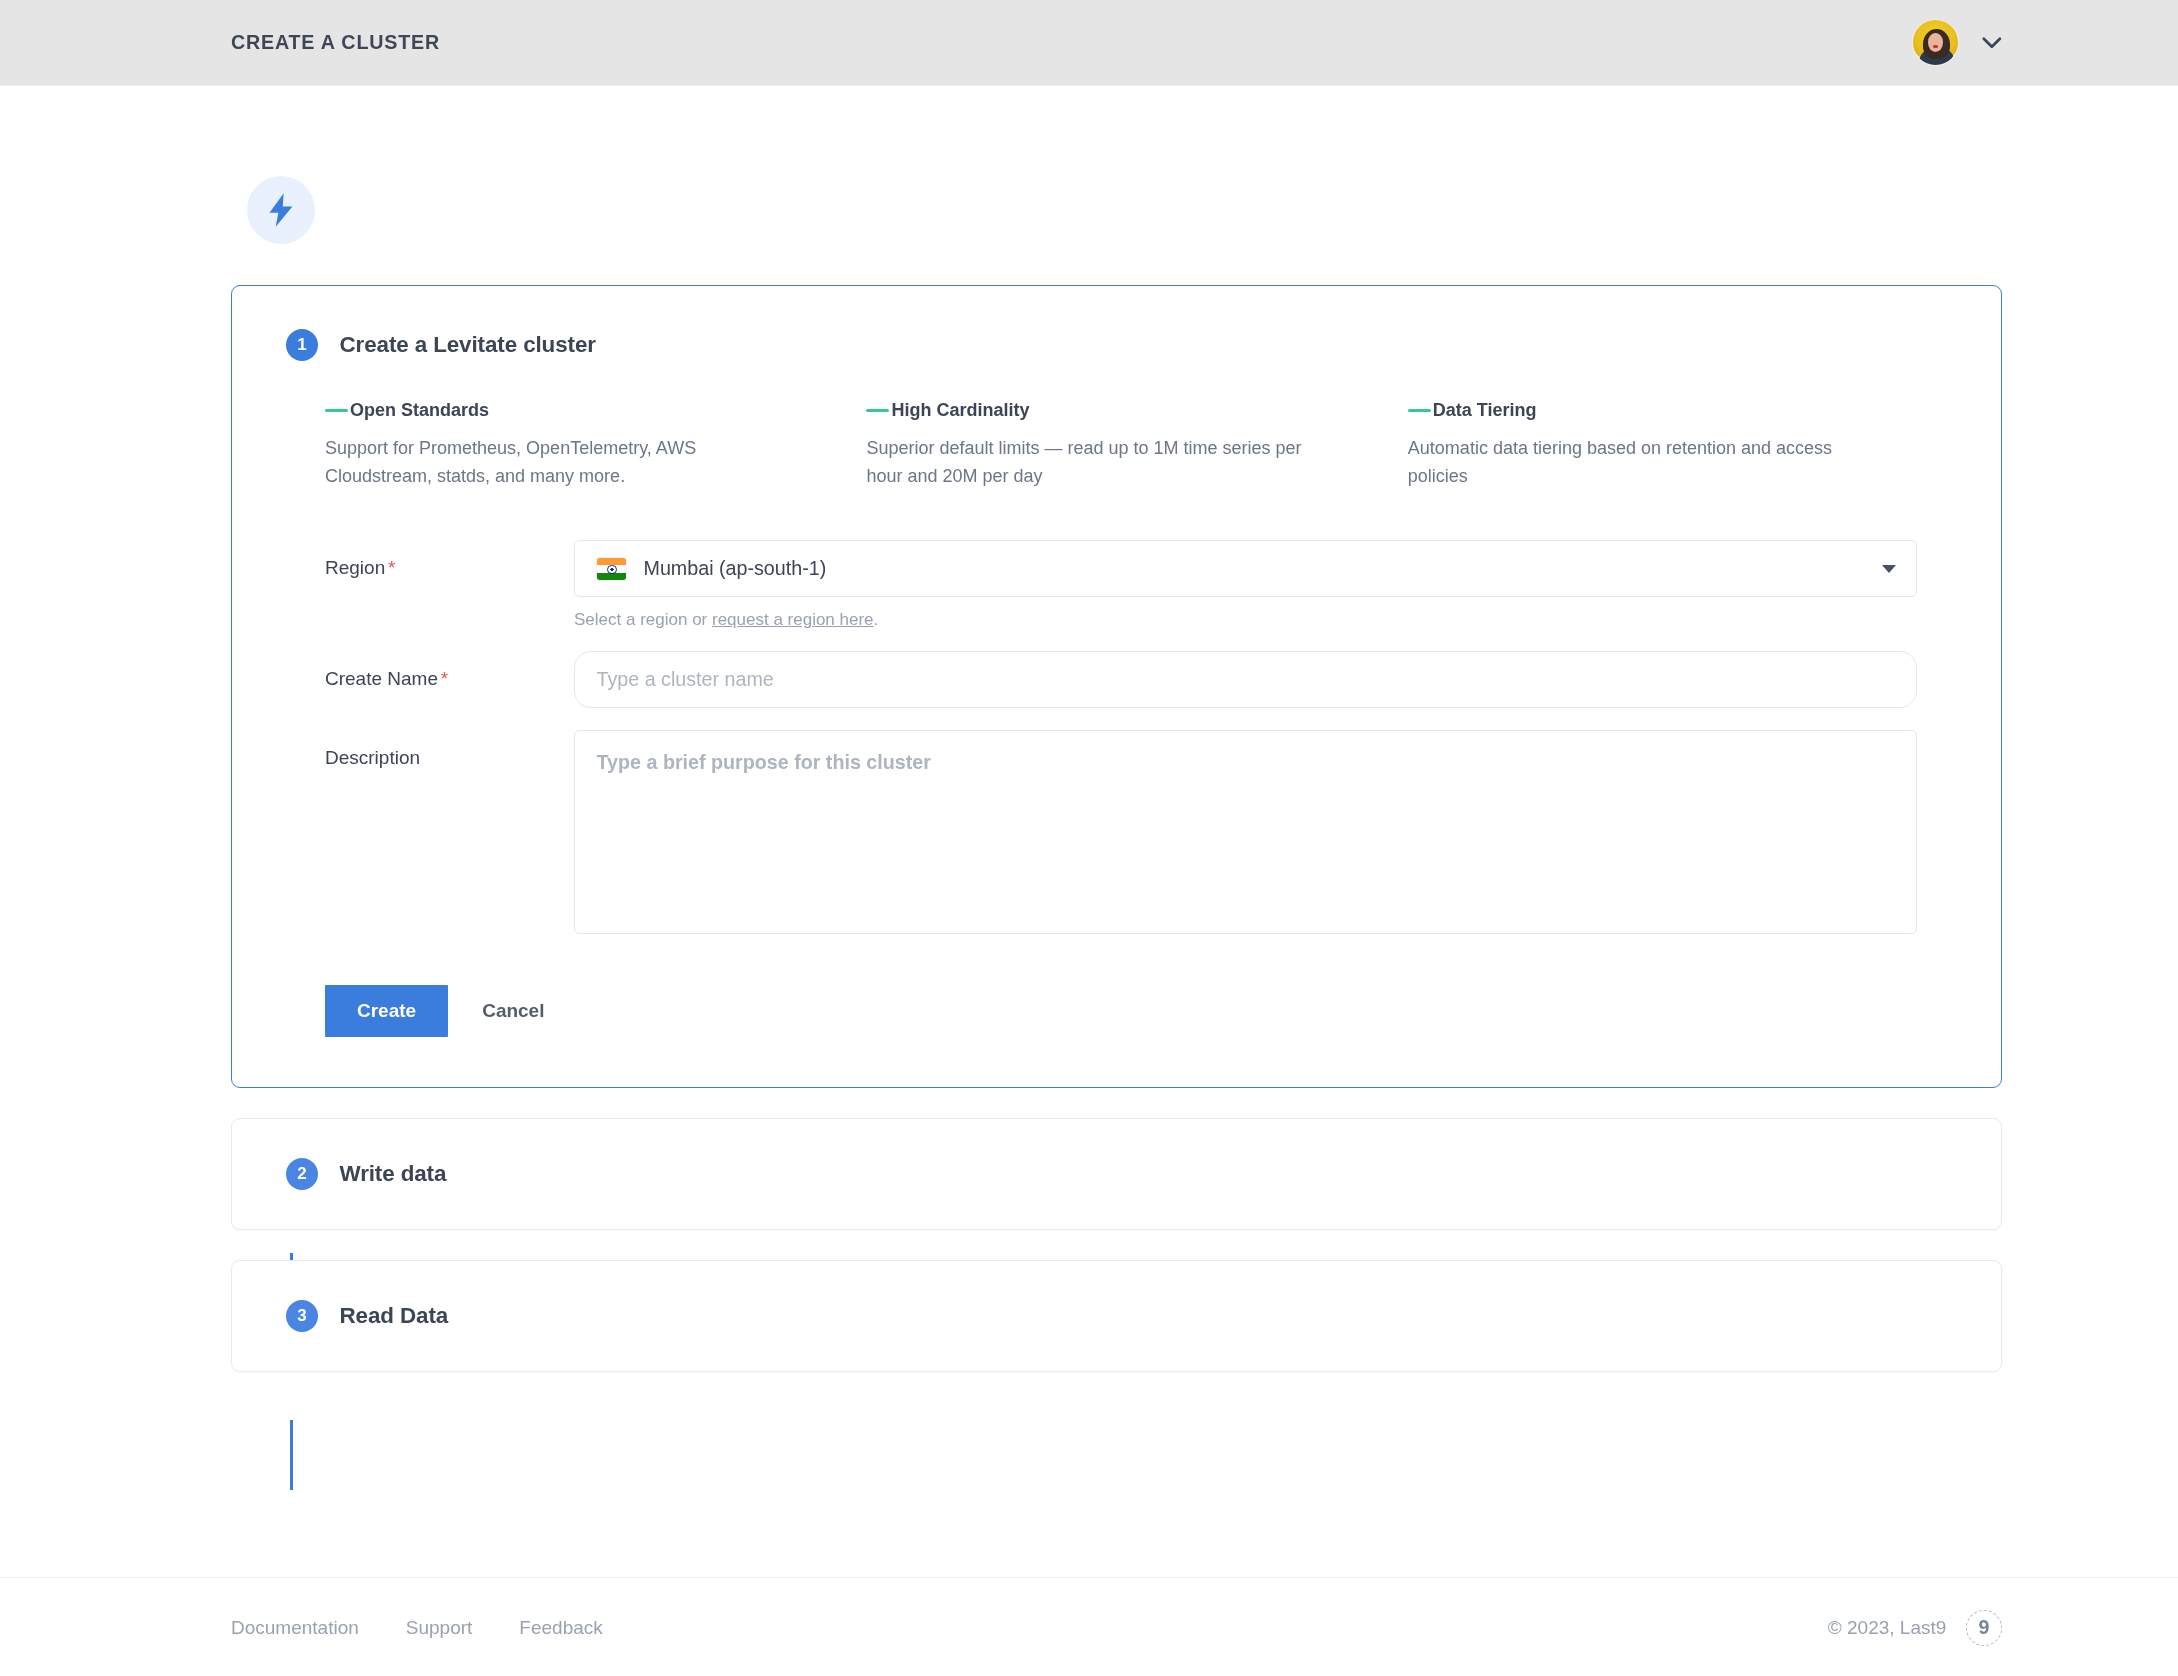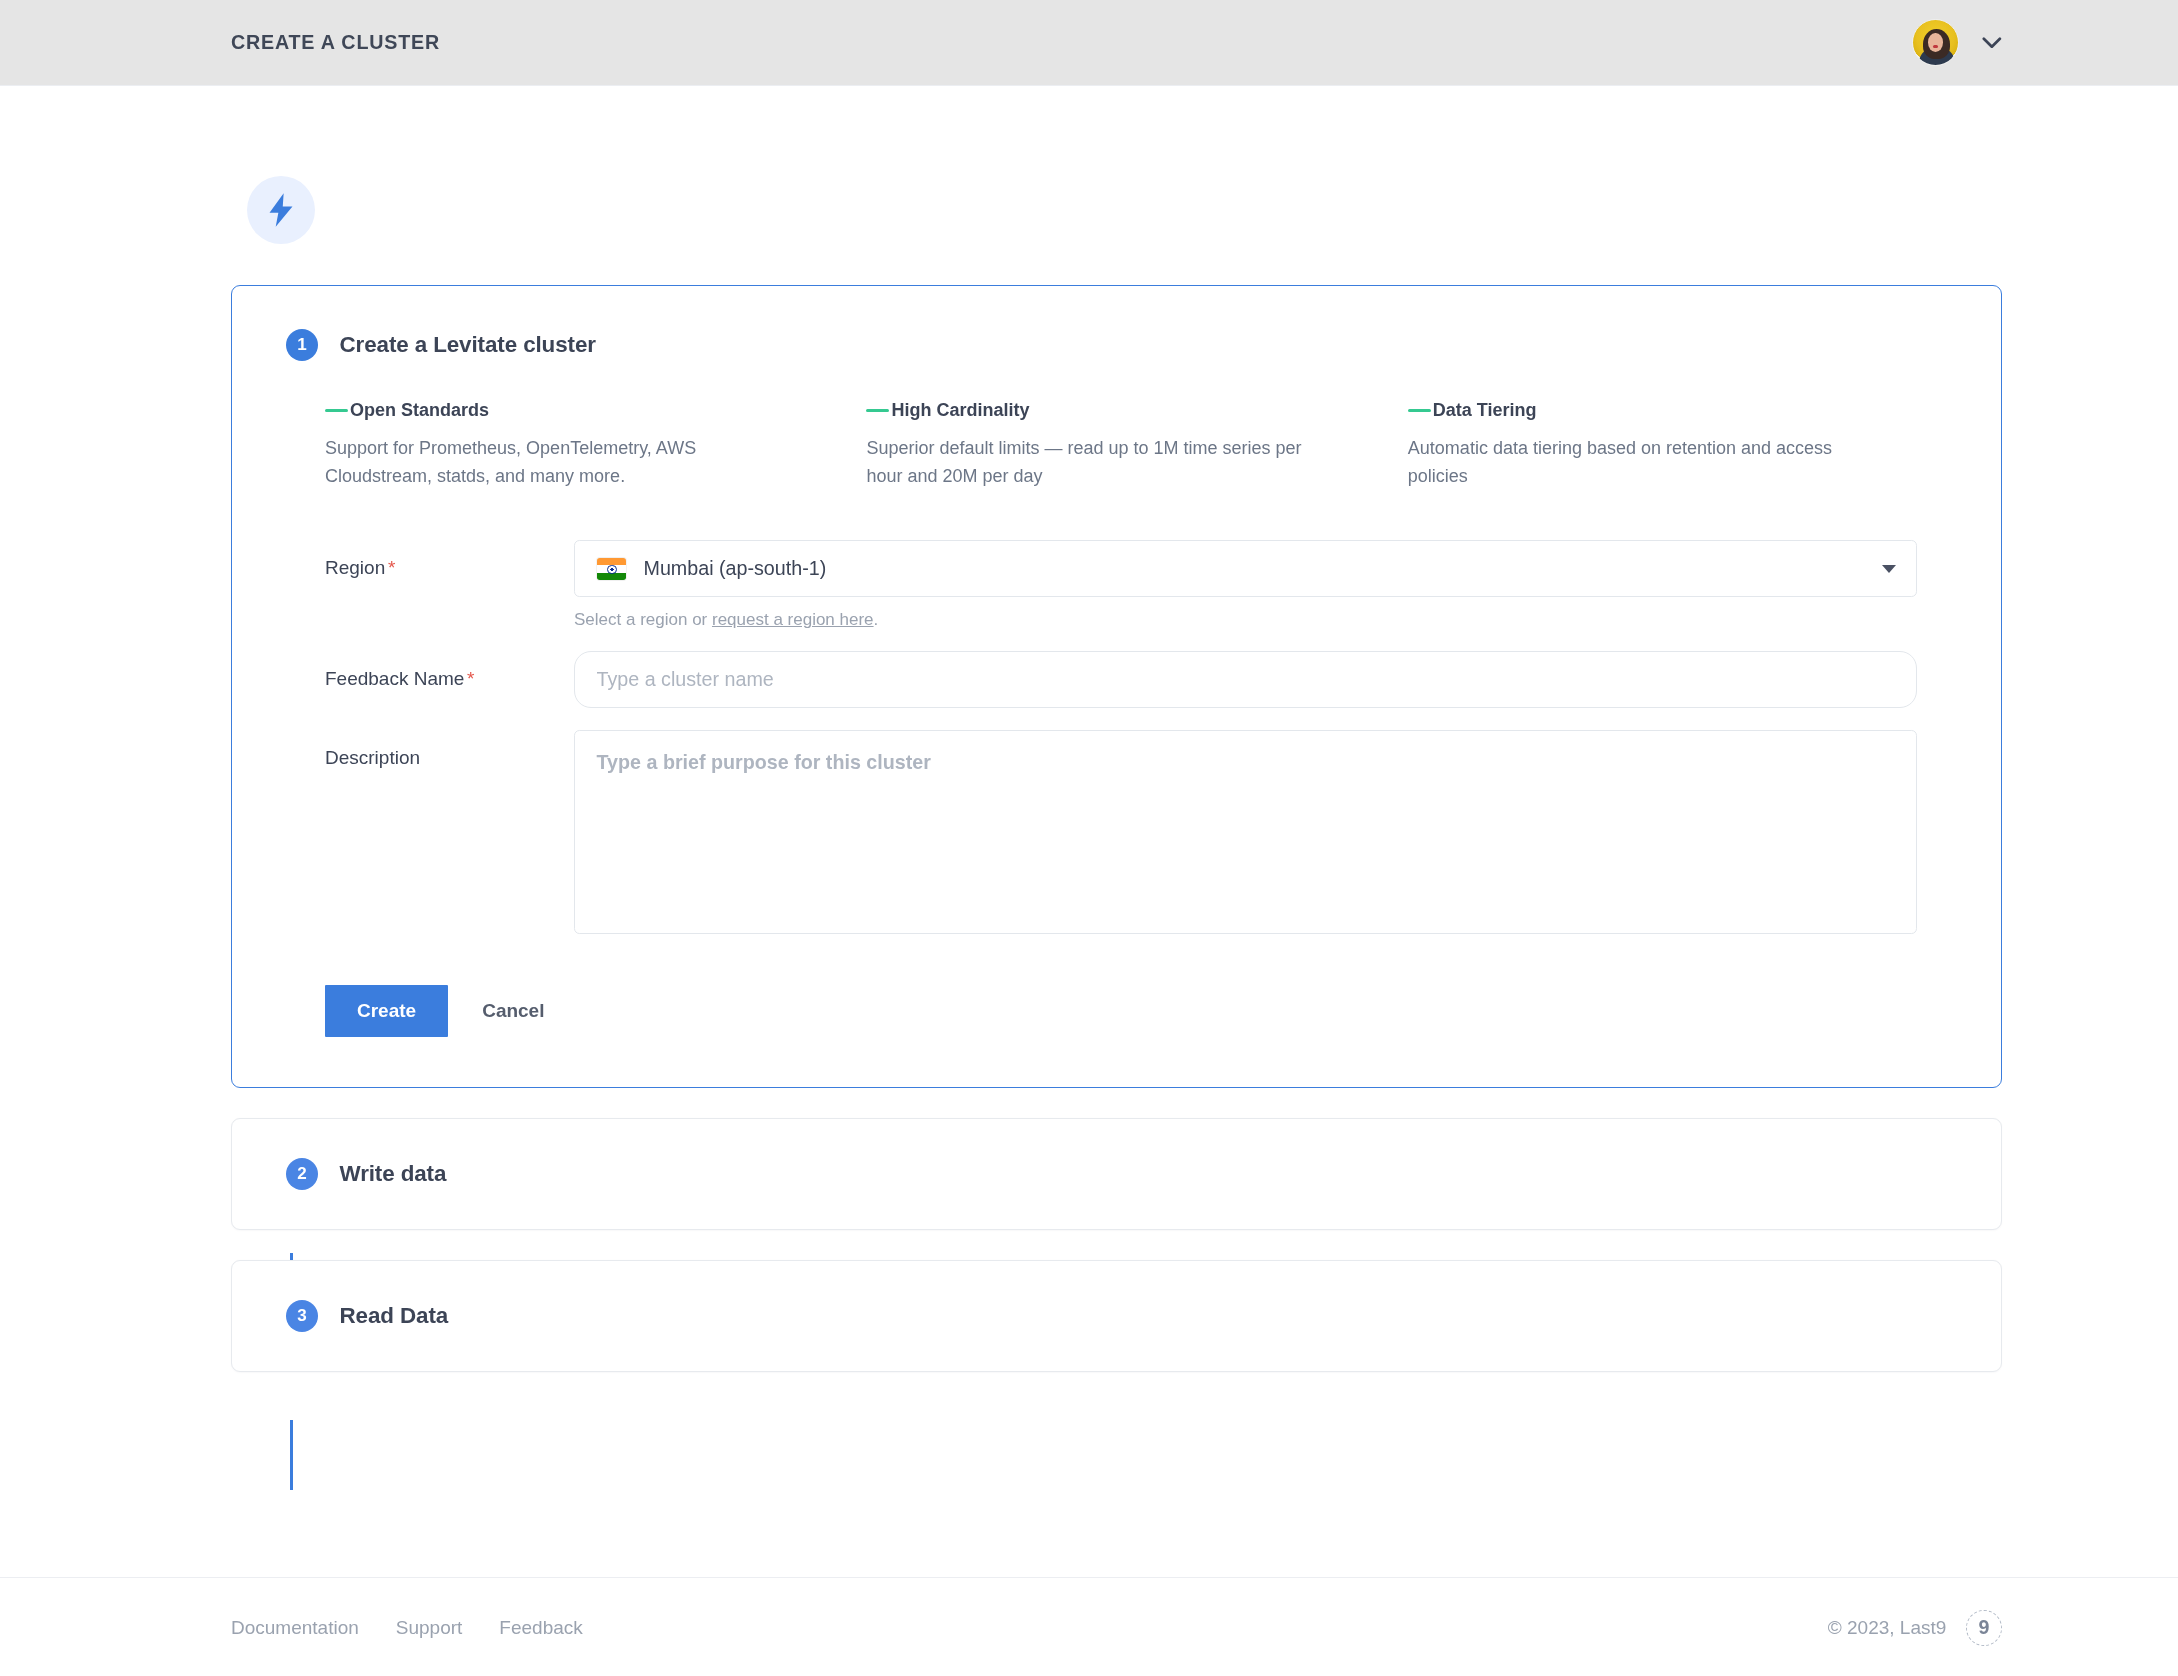--- a/index.html
+++ b/index.html
@@ -331,21 +331,21 @@
     height: 100px;
     border-top: 0.9px solid #eceef2;
     display: flex;
     align-items: center;
     justify-content: space-between;
     padding: 0 176px 0 231px;
     background: #fff;
   }
   .footer-links {
     display: flex;
-    gap: 37px;
+    gap: 47px;
   }
   .footer-links a {
     font-size: 19px;
     color: #9aa2af;
     text-decoration: none;
   }
   .footer-right {
     display: flex;
     align-items: center;
     gap: 19.7px;
@@ -446,21 +446,21 @@
             <span class="caret"></span>
           </div>
           <div class="helper">
             <span>Select a region or </span><a href="#">request a region here</a><span>.</span>
           </div>
         </div>
       </div>
 
       <div class="form-row" style="margin-top:21.5px;">
         <div class="form-label">
-          <span>Feedback Name</span><span class="req">*</span>
+          <span>Create Name</span><span class="req">*</span>
         </div>
         <div class="form-field">
           <input class="text-input" type="text" placeholder="Type a cluster name" style="">
         </div>
       </div>
 
       <div class="form-row" style="margin-top:21.5px;">
         <div class="form-label">
           <span>Description</span>
         </div>

